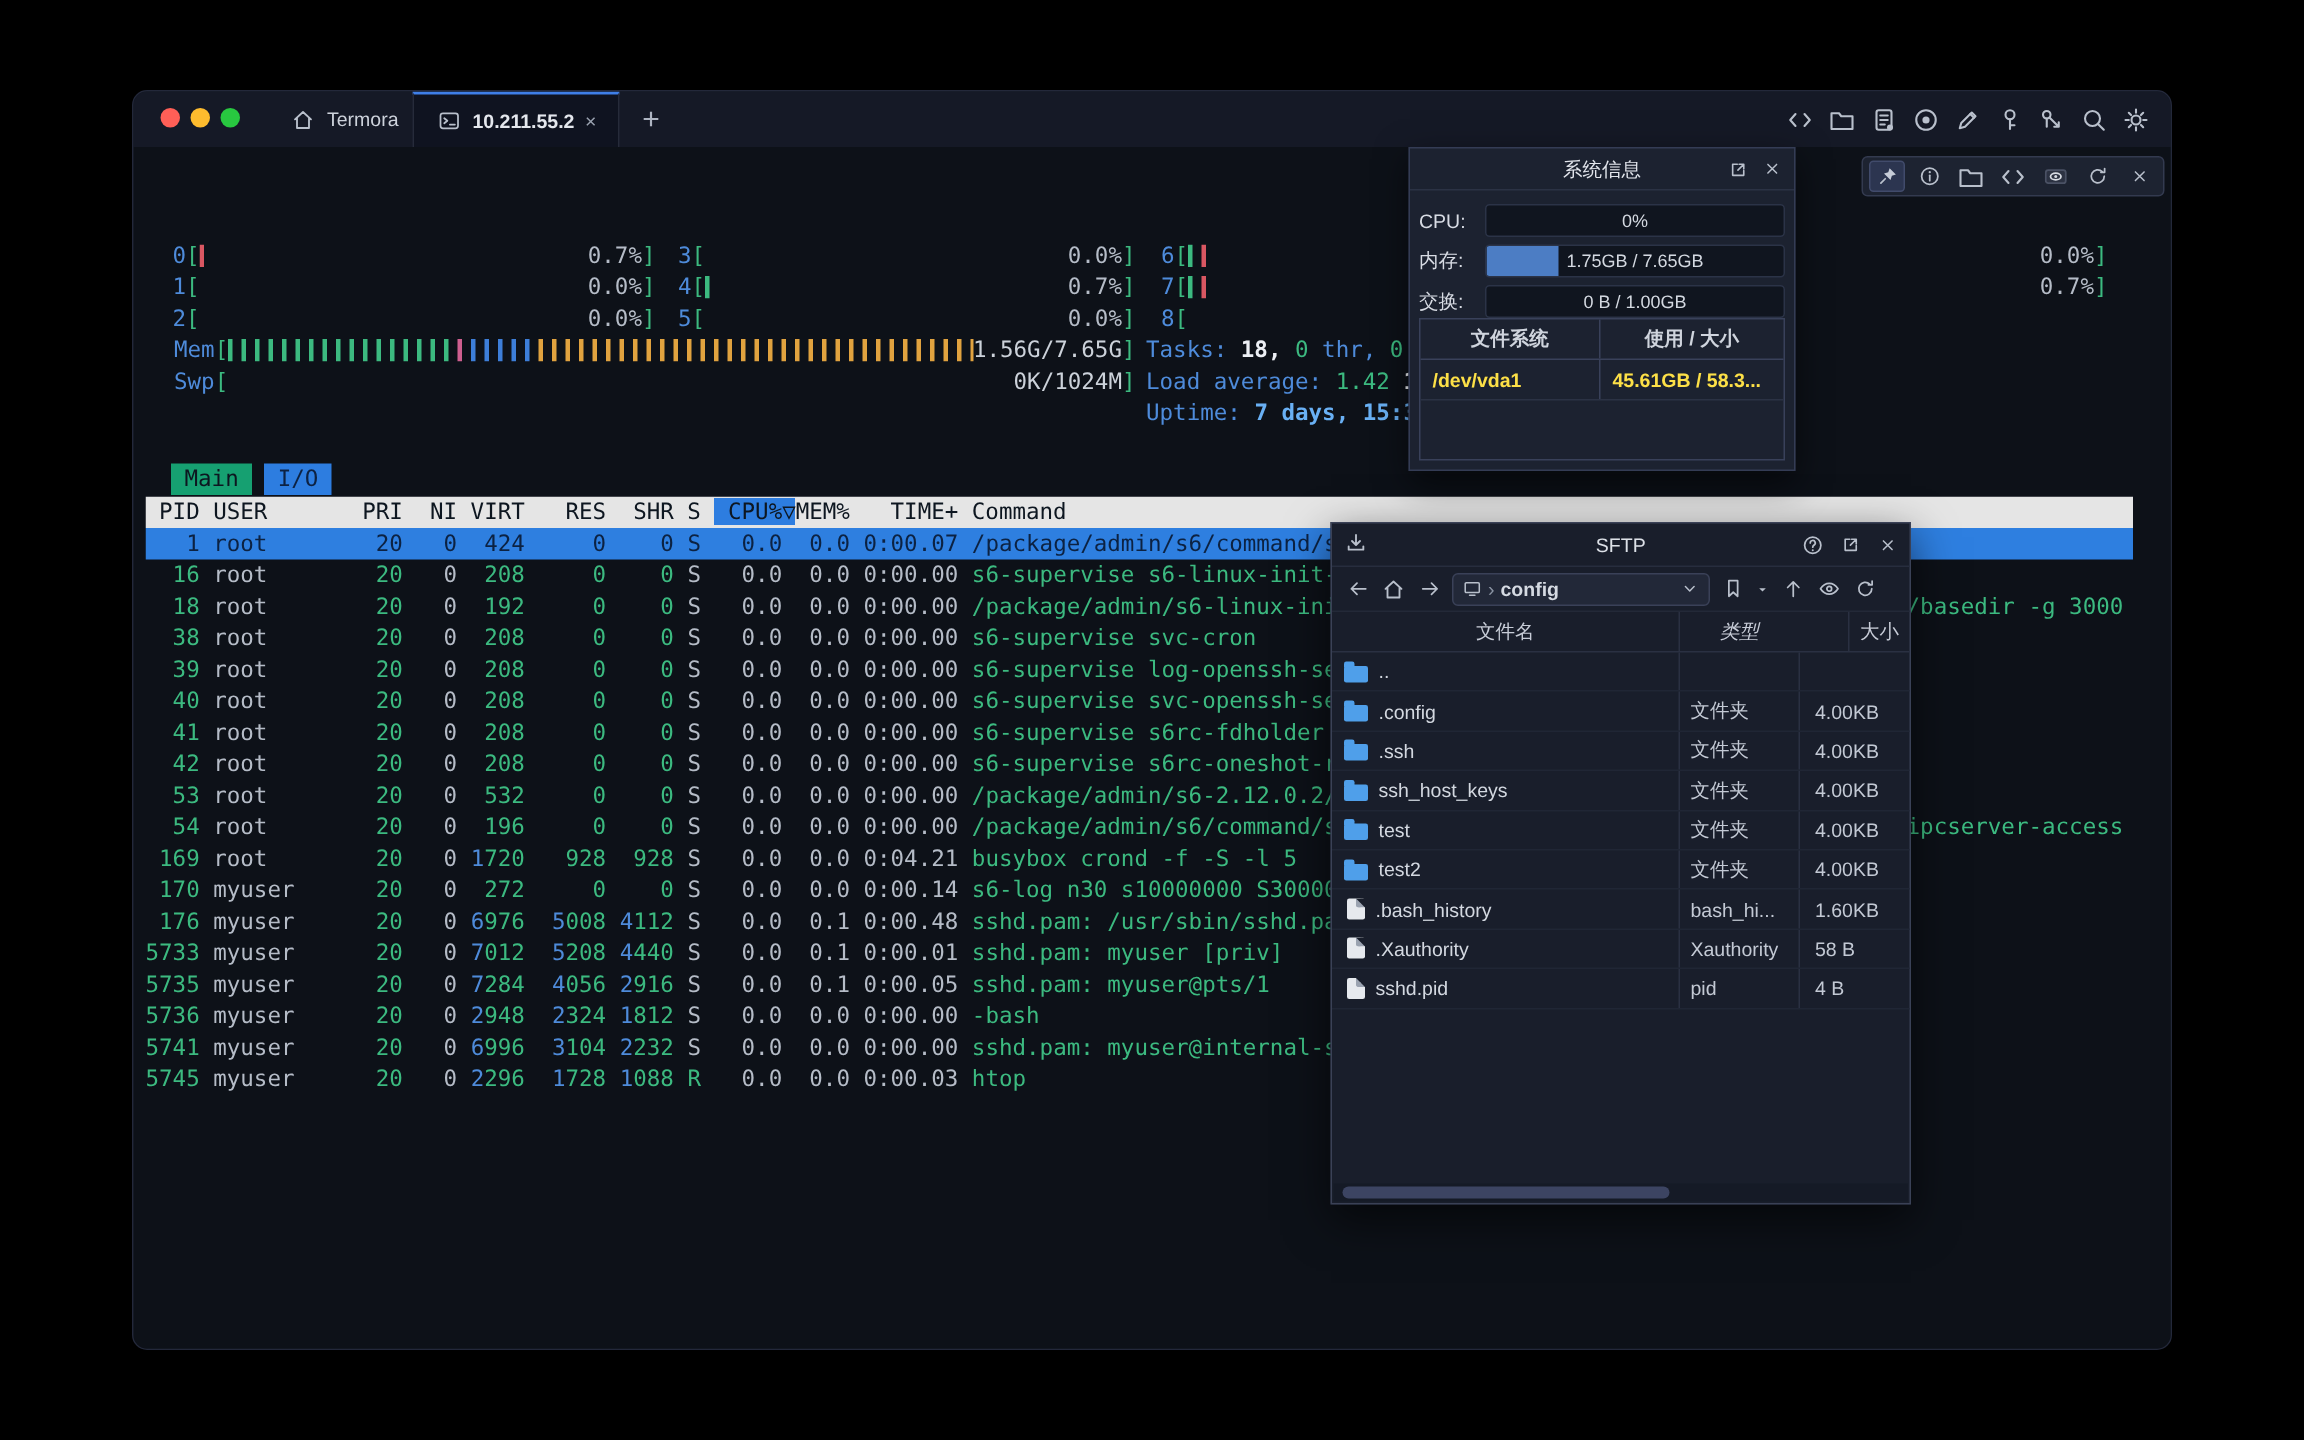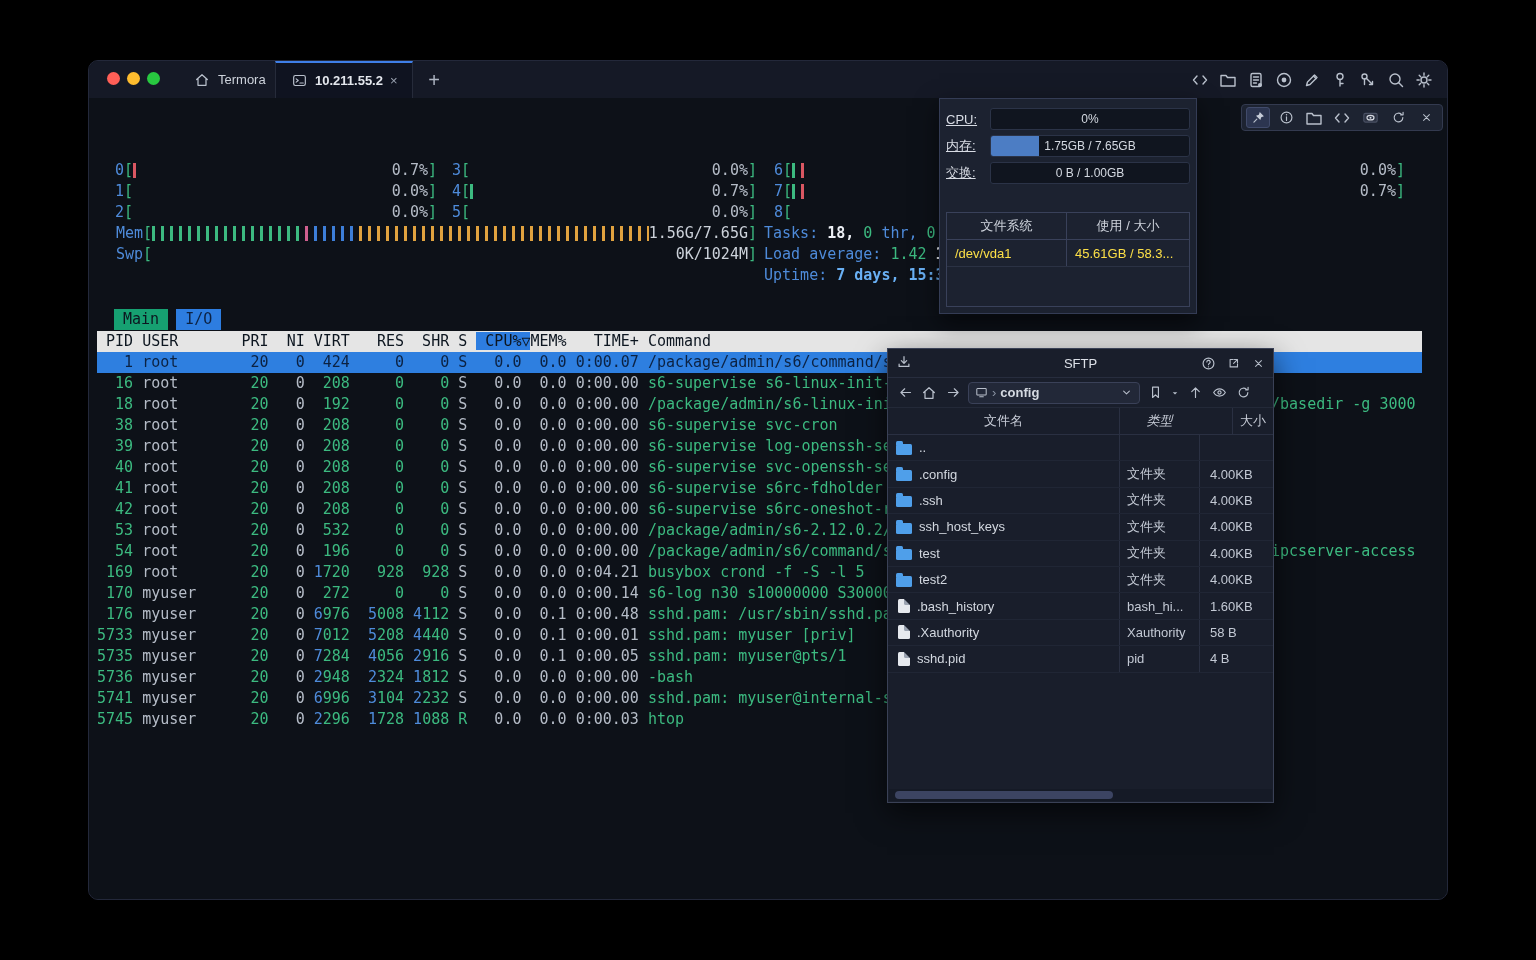--- a/index.html
+++ b/index.html
@@ -32,27 +32,27 @@
   .proc{position:absolute;left:8px;top:233px;width:1325px;overflow:hidden;}
   .pline{margin:0;height:21px;font:15px/21px "DejaVu Sans Mono",monospace;white-space:pre;}
   .phead{background:#e5e5e5;color:#0d1620;}
   .hsort{background:#2d7de0;}
   .sel{background:#2e7fe0;}
   .sel span{color:#0c2242 !important;}
   
   .sysinfo{position:absolute;left:850px;top:37px;width:258px;height:216px;background:#1c2230;border:1px solid #343c55;box-sizing:border-box;box-shadow:0 8px 22px rgba(0,0,0,.55);font-size:13px;color:#d8dce4;}
   .si-title{position:relative;height:27px;border-bottom:1px solid #2b3244;display:flex;align-items:center;justify-content:center;font-size:13px;color:#e2e5ec;}
   .si-ticons{position:absolute;right:8px;top:0;height:27px;display:flex;align-items:center;gap:9px;}
-  .si-stats{padding:4px 6px 0 6px;text-decoration:underline;}
+  .si-stats{padding:4px 6px 0 6px;}
   .si-row{display:flex;align-items:center;margin:5px 0;}
   .si-label{width:44px;flex:0 0 44px;}
   .si-bar{position:relative;flex:1;height:20px;background:#10151f;border:1px solid #2b3347;border-radius:3px;overflow:hidden;}
   .si-fill{position:absolute;left:0;top:0;bottom:0;background:#4c7dc4;}
   .si-btext{position:absolute;inset:0;display:flex;align-items:center;justify-content:center;font-size:12px;color:#d4d9e1;}
-  .si-table{position:absolute;left:6px;right:6px;top:113px;bottom:6px;border:1px solid #39415a;}
+  .si-table{position:absolute;left:6px;right:6px;top:113px;bottom:6px;border:1px solid #39415a;font-weight:bold;}
   .si-th{display:flex;height:26px;border-bottom:1px solid #39415a;}
   .si-th>div{display:flex;align-items:center;justify-content:center;color:#cfd4dd;}
   .si-tr{display:flex;height:26px;border-bottom:1px solid #2b3244;}
   .si-tr>div{display:flex;align-items:center;padding:0 8px;box-sizing:border-box;color:#fde047;}
   .si-c1{width:120px;flex:0 0 120px;border-right:1px solid #39415a;box-sizing:border-box;}
   .si-c2{flex:1;}
   
   .minibar{position:absolute;left:1152px;top:43px;height:27px;background:#1d2331;border:1px solid #333a4f;border-radius:4px;display:flex;align-items:center;padding:0 4px;gap:4px;box-sizing:border-box;}
   .mb-item{width:24px;height:21px;display:flex;align-items:center;justify-content:center;border-radius:3px;}
   .mb-active{background:#2c3550;border:1px solid #414b6b;box-sizing:border-box;}
@@ -216,20 +216,36 @@
         <pre class="pline"><span class="t-green">5733</span><span> </span><span class="t-grey">myuser   </span><span> </span><span class="t-green">  20</span><span> </span><span class="t-grey">  0</span><span> </span><span></span><span class="t-blue">7</span><span class="t-green">012</span><span> </span><span> </span><span class="t-blue">5</span><span class="t-green">208</span><span> </span><span></span><span class="t-blue">4</span><span class="t-green">440</span><span> </span><span class="t-grey">S</span><span> </span><span class="t-grey">  0.0</span><span> </span><span class="t-grey"> 0.1</span><span> </span><span class="t-grey">0:00.01</span><span> </span><span class="t-green">sshd.pam: myuser [priv]</span></pre>
         <pre class="pline"><span class="t-green">5735</span><span> </span><span class="t-grey">myuser   </span><span> </span><span class="t-green">  20</span><span> </span><span class="t-grey">  0</span><span> </span><span></span><span class="t-blue">7</span><span class="t-green">284</span><span> </span><span> </span><span class="t-blue">4</span><span class="t-green">056</span><span> </span><span></span><span class="t-blue">2</span><span class="t-green">916</span><span> </span><span class="t-grey">S</span><span> </span><span class="t-grey">  0.0</span><span> </span><span class="t-grey"> 0.1</span><span> </span><span class="t-grey">0:00.05</span><span> </span><span class="t-green">sshd.pam: myuser@pts/1</span></pre>
         <pre class="pline"><span class="t-green">5736</span><span> </span><span class="t-grey">myuser   </span><span> </span><span class="t-green">  20</span><span> </span><span class="t-grey">  0</span><span> </span><span></span><span class="t-blue">2</span><span class="t-green">948</span><span> </span><span> </span><span class="t-blue">2</span><span class="t-green">324</span><span> </span><span></span><span class="t-blue">1</span><span class="t-green">812</span><span> </span><span class="t-grey">S</span><span> </span><span class="t-grey">  0.0</span><span> </span><span class="t-grey"> 0.0</span><span> </span><span class="t-grey">0:00.00</span><span> </span><span class="t-green">-bash</span></pre>
         <pre class="pline"><span class="t-green">5741</span><span> </span><span class="t-grey">myuser   </span><span> </span><span class="t-green">  20</span><span> </span><span class="t-grey">  0</span><span> </span><span></span><span class="t-blue">6</span><span class="t-green">996</span><span> </span><span> </span><span class="t-blue">3</span><span class="t-green">104</span><span> </span><span></span><span class="t-blue">2</span><span class="t-green">232</span><span> </span><span class="t-grey">S</span><span> </span><span class="t-grey">  0.0</span><span> </span><span class="t-grey"> 0.0</span><span> </span><span class="t-grey">0:00.00</span><span> </span><span class="t-green">sshd.pam: myuser@internal-sft</span></pre>
         <pre class="pline"><span class="t-green">5745</span><span> </span><span class="t-grey">myuser   </span><span> </span><span class="t-green">  20</span><span> </span><span class="t-grey">  0</span><span> </span><span></span><span class="t-blue">2</span><span class="t-green">296</span><span> </span><span> </span><span class="t-blue">1</span><span class="t-green">728</span><span> </span><span></span><span class="t-blue">1</span><span class="t-green">088</span><span> </span><span class="t-green">R</span><span> </span><span class="t-grey">  0.0</span><span> </span><span class="t-grey"> 0.0</span><span> </span><span class="t-grey">0:00.03</span><span> </span><span class="t-green">htop</span></pre>
       </div>
 
   </div>
 
   <div class="sysinfo">
+    <div class="si-title">
+      <span>系统信息</span>
+      <span class="si-ticons">
+        <span>
+            <svg width="14" height="14" viewBox="0 0 18 18" fill="none" stroke="#b9c0cc" stroke-width="1.4" stroke-linecap="round" stroke-linejoin="round">
+              <path d="M8 4.5H4v9.5h9.5V10"></path>
+              <path d="M9.5 4.5h4v4M13.3 4.7 8.5 9.5"></path>
+            </svg>
+          </span>
+        <span>
+            <svg width="13" height="13" viewBox="0 0 18 18" fill="none" stroke="#b9c0cc" stroke-width="1.4" stroke-linecap="round" stroke-linejoin="round">
+              <path d="M5 5l8 8M13 5l-8 8"></path>
+            </svg>
+          </span>
+      </span>
+    </div>
     <div class="si-stats" id="si-stats">
         <div class="si-row">
           <span class="si-label">CPU:</span>
           <div class="si-bar">
             <div class="si-fill" style="width: 0%;"></div>
             <span class="si-btext">0%</span>
           </div>
         </div>
         <div class="si-row">
           <span class="si-label">内存:</span>

